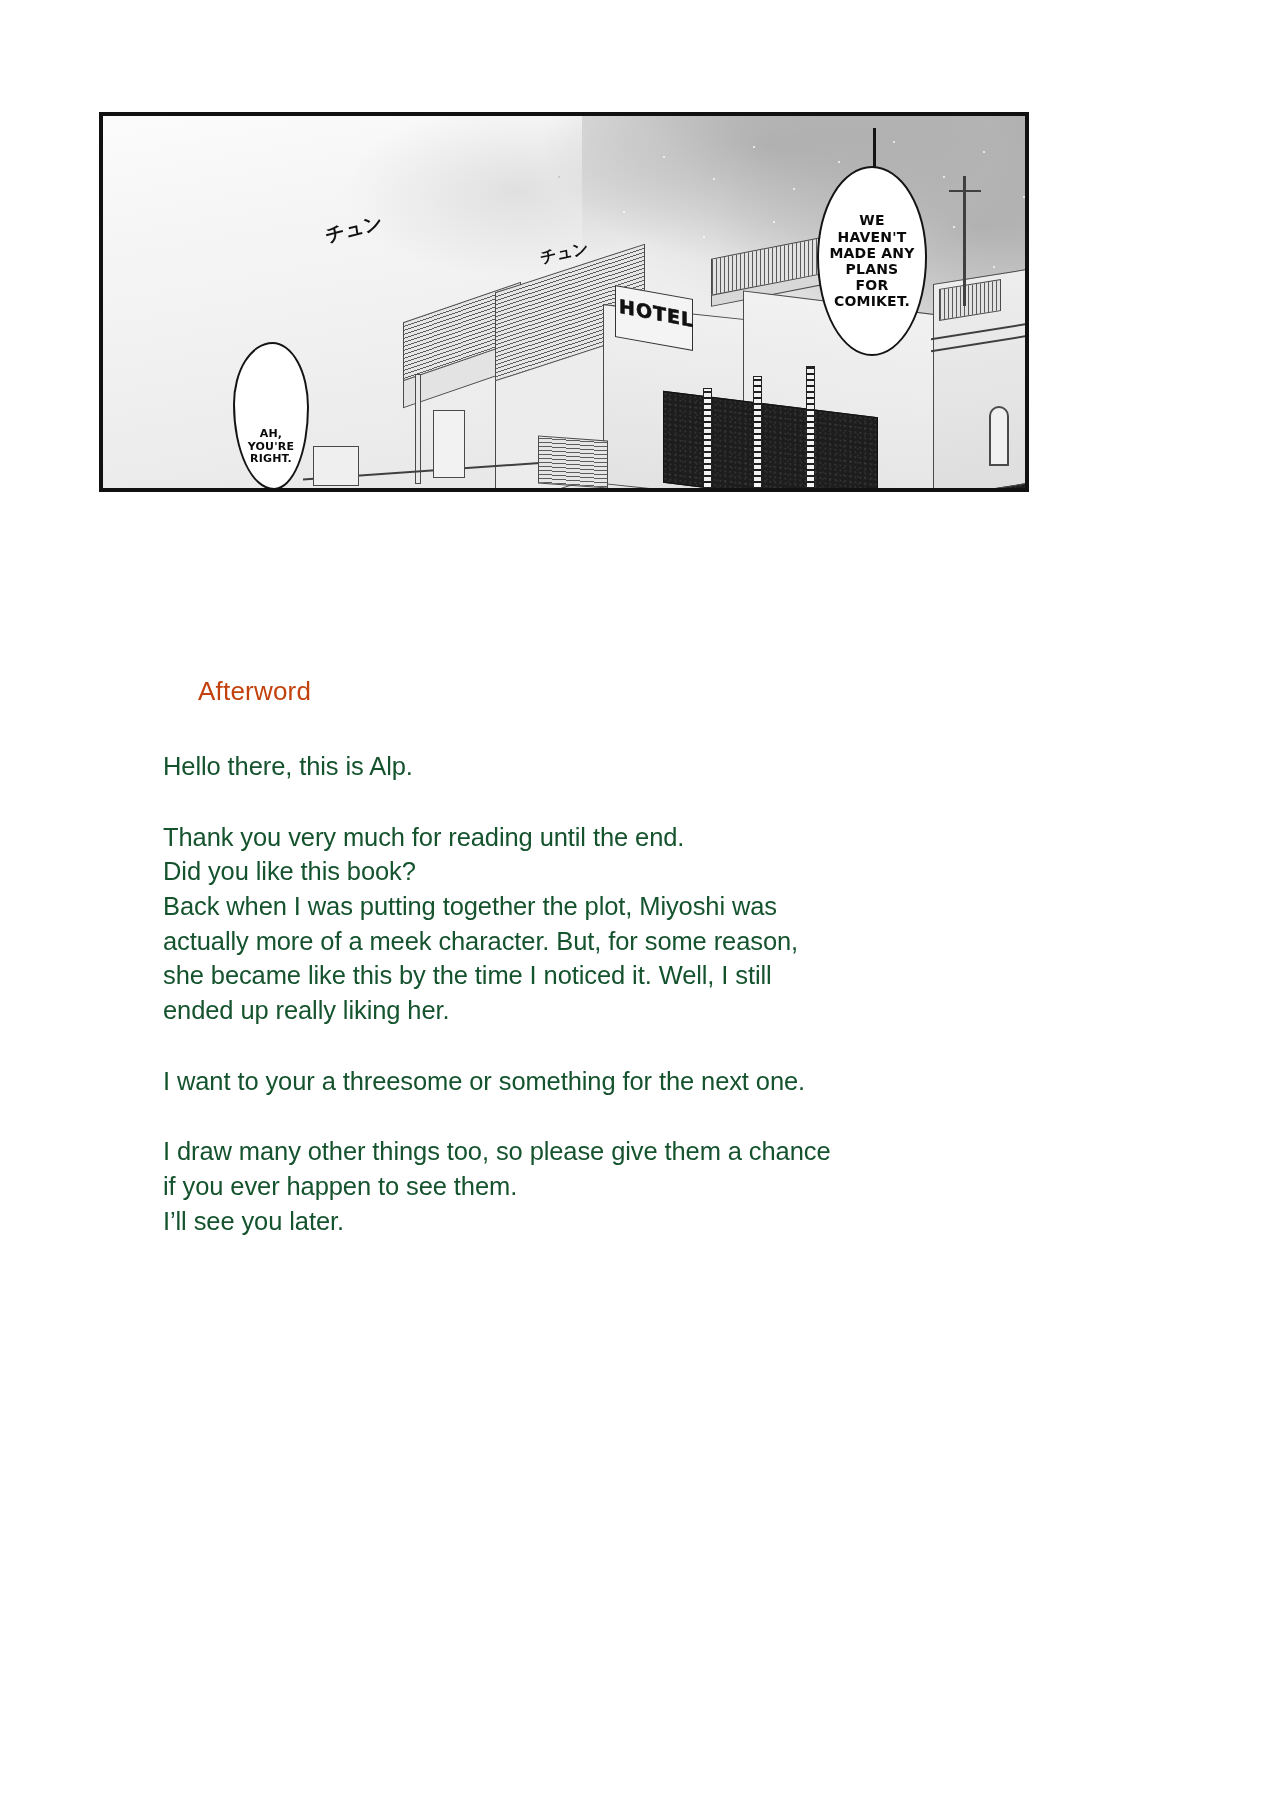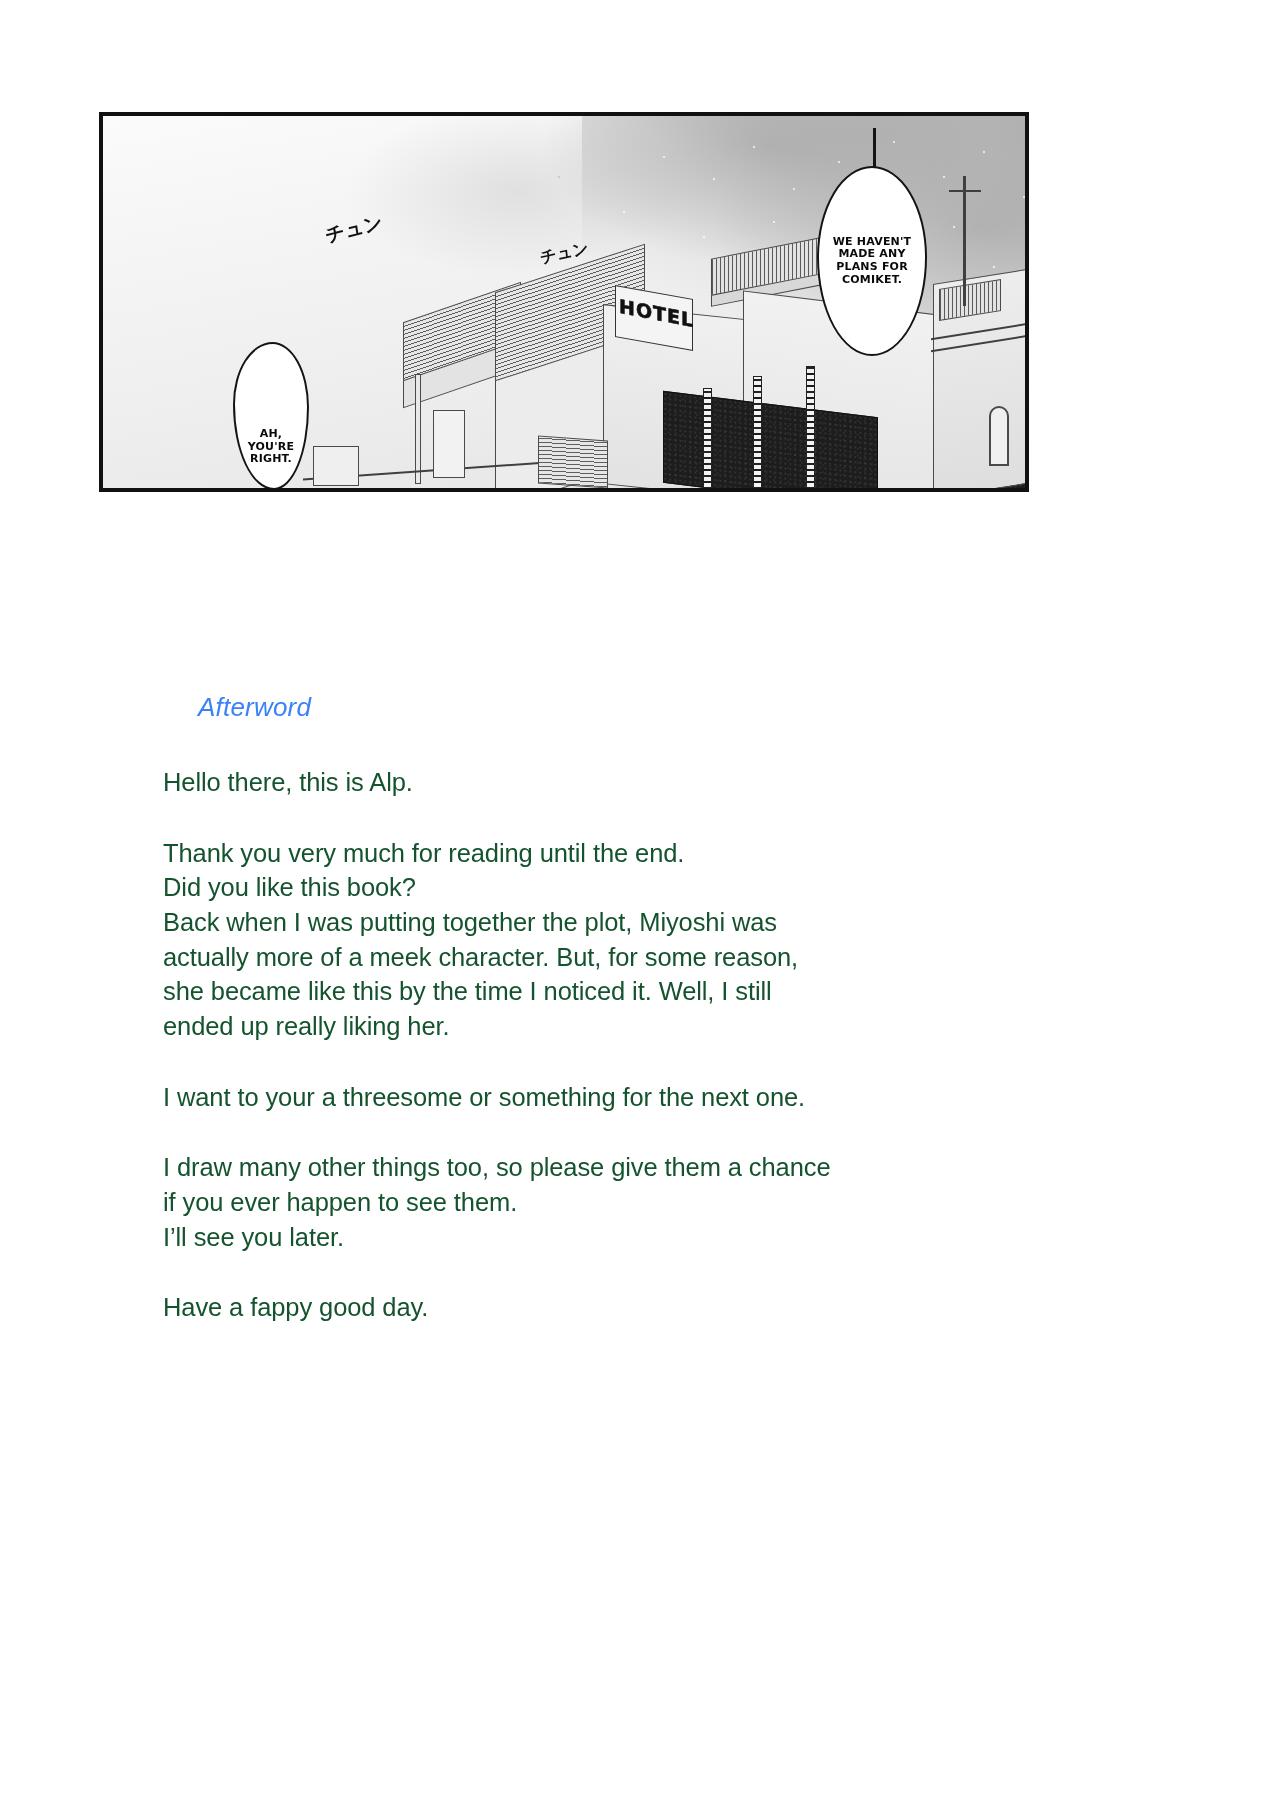--- a/index.html
+++ b/index.html
@@ -191,44 +191,43 @@
   }
   .bubble-right {
     left: 714px;
     top: 50px;
     width: 110px;
     height: 190px;
     border-radius: 50% 50% 50% 50% / 48% 48% 52% 52%;
     padding: 0 8px;
   }
   .bubble-right span {
-    font-size: 11px;
+    font-size: 14px;
     letter-spacing: 0.2px;
   }
   .bubble-tail {
     position: absolute;
     width: 2.5px;
     background: #141414;
   }
 
   
   .afterword {
     position: absolute;
     left: 163px;
     top: 676px;
     width: 900px;
   }
   .aw-title {
     font-family: "Liberation Sans", sans-serif;
     font-size: 26px;
-    color: #3b82f6;
-    margin: 16px 0 42px 35px;
+    color: #c2410c;
+    margin: 0 0 42px 35px;
     font-weight: 400;
     letter-spacing: 0.2px;
-    font-style: italic;
   }
   .aw-para {
     font-family: "Liberation Sans", sans-serif;
     font-size: 25.5px;
     line-height: 1.36;
     color: #14532d;
     margin: 0 0 36px 0;
     white-space: pre-line;
     letter-spacing: -0.1px;
   }
@@ -333,14 +332,13 @@
   <p class="aw-para">Thank you very much for reading until the end.
 Did you like this book?
 Back when I was putting together the plot, Miyoshi was
 actually more of a meek character. But, for some reason,
 she became like this by the time I noticed it. Well, I still
 ended up really liking her.</p>
   <p class="aw-para">I want to your a threesome or something for the next one.</p>
   <p class="aw-para">I draw many other things too, so please give them a chance
 if you ever happen to see them.
 I’ll see you later.</p>
-  <p class="aw-para">Have a fappy good day.</p>
 </div>
 
 </body></html>

